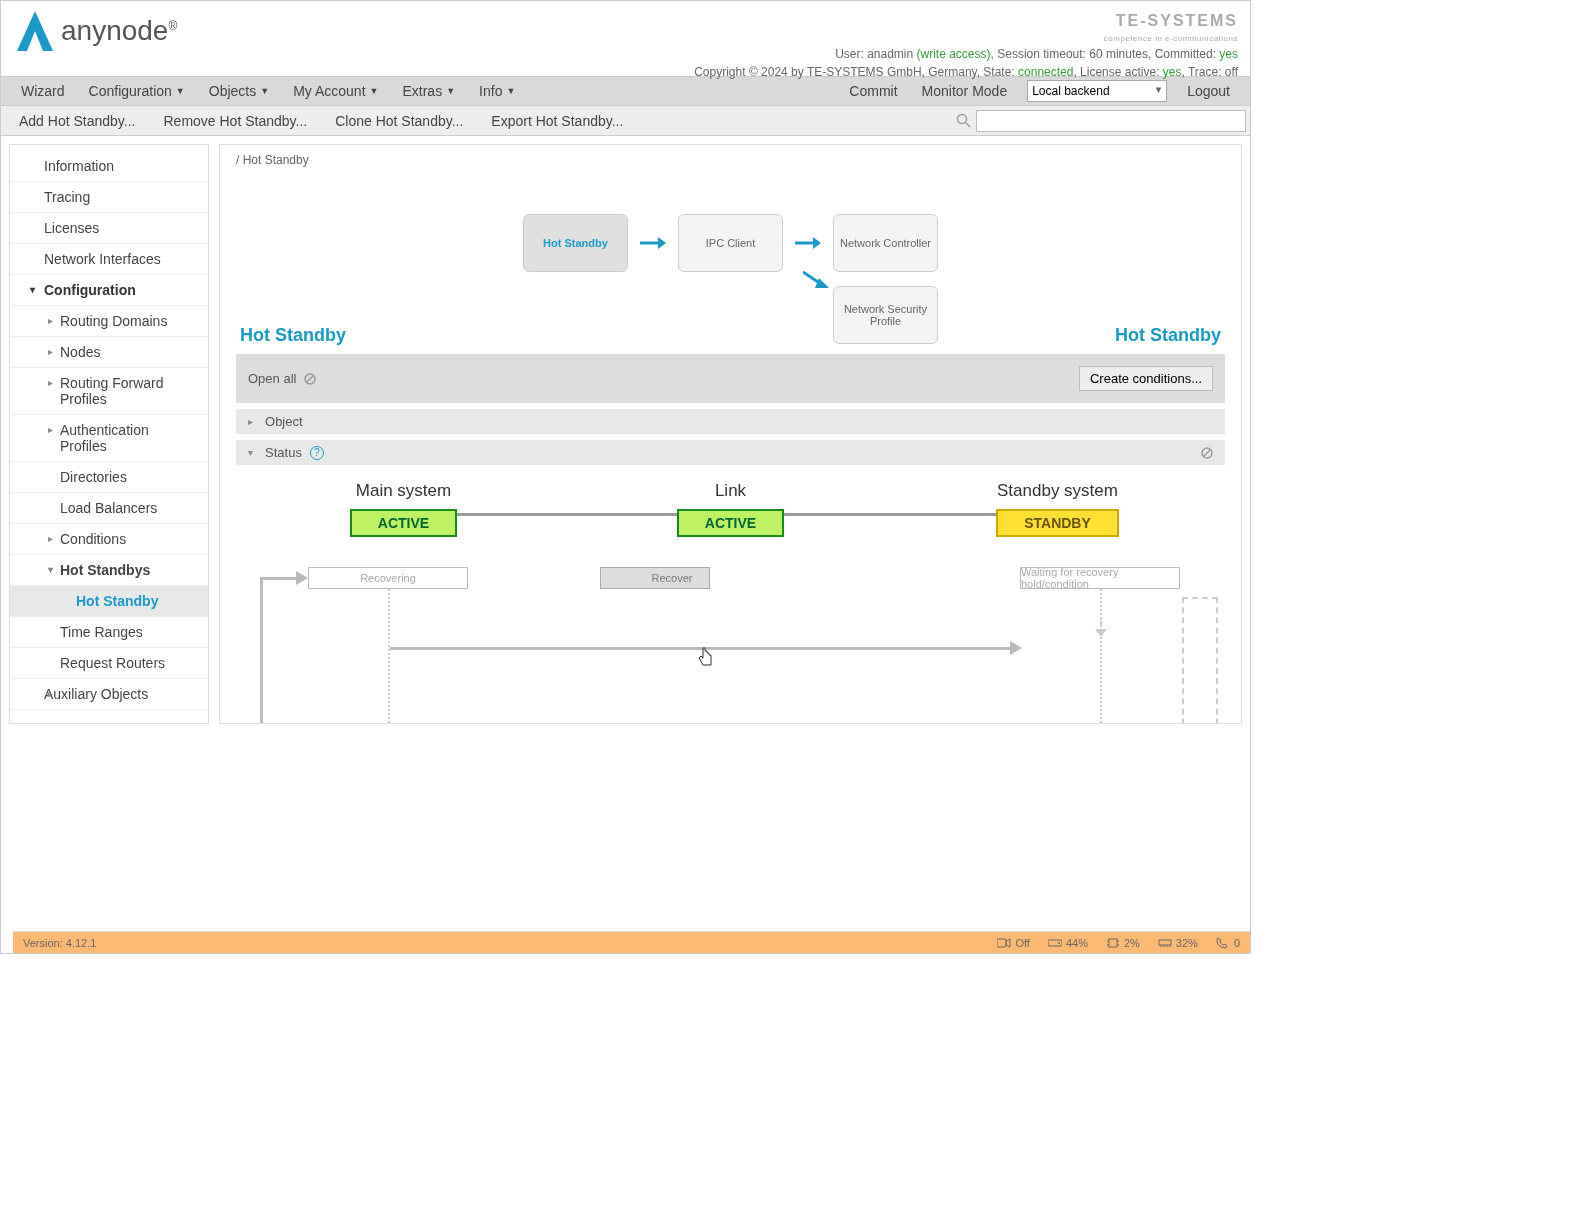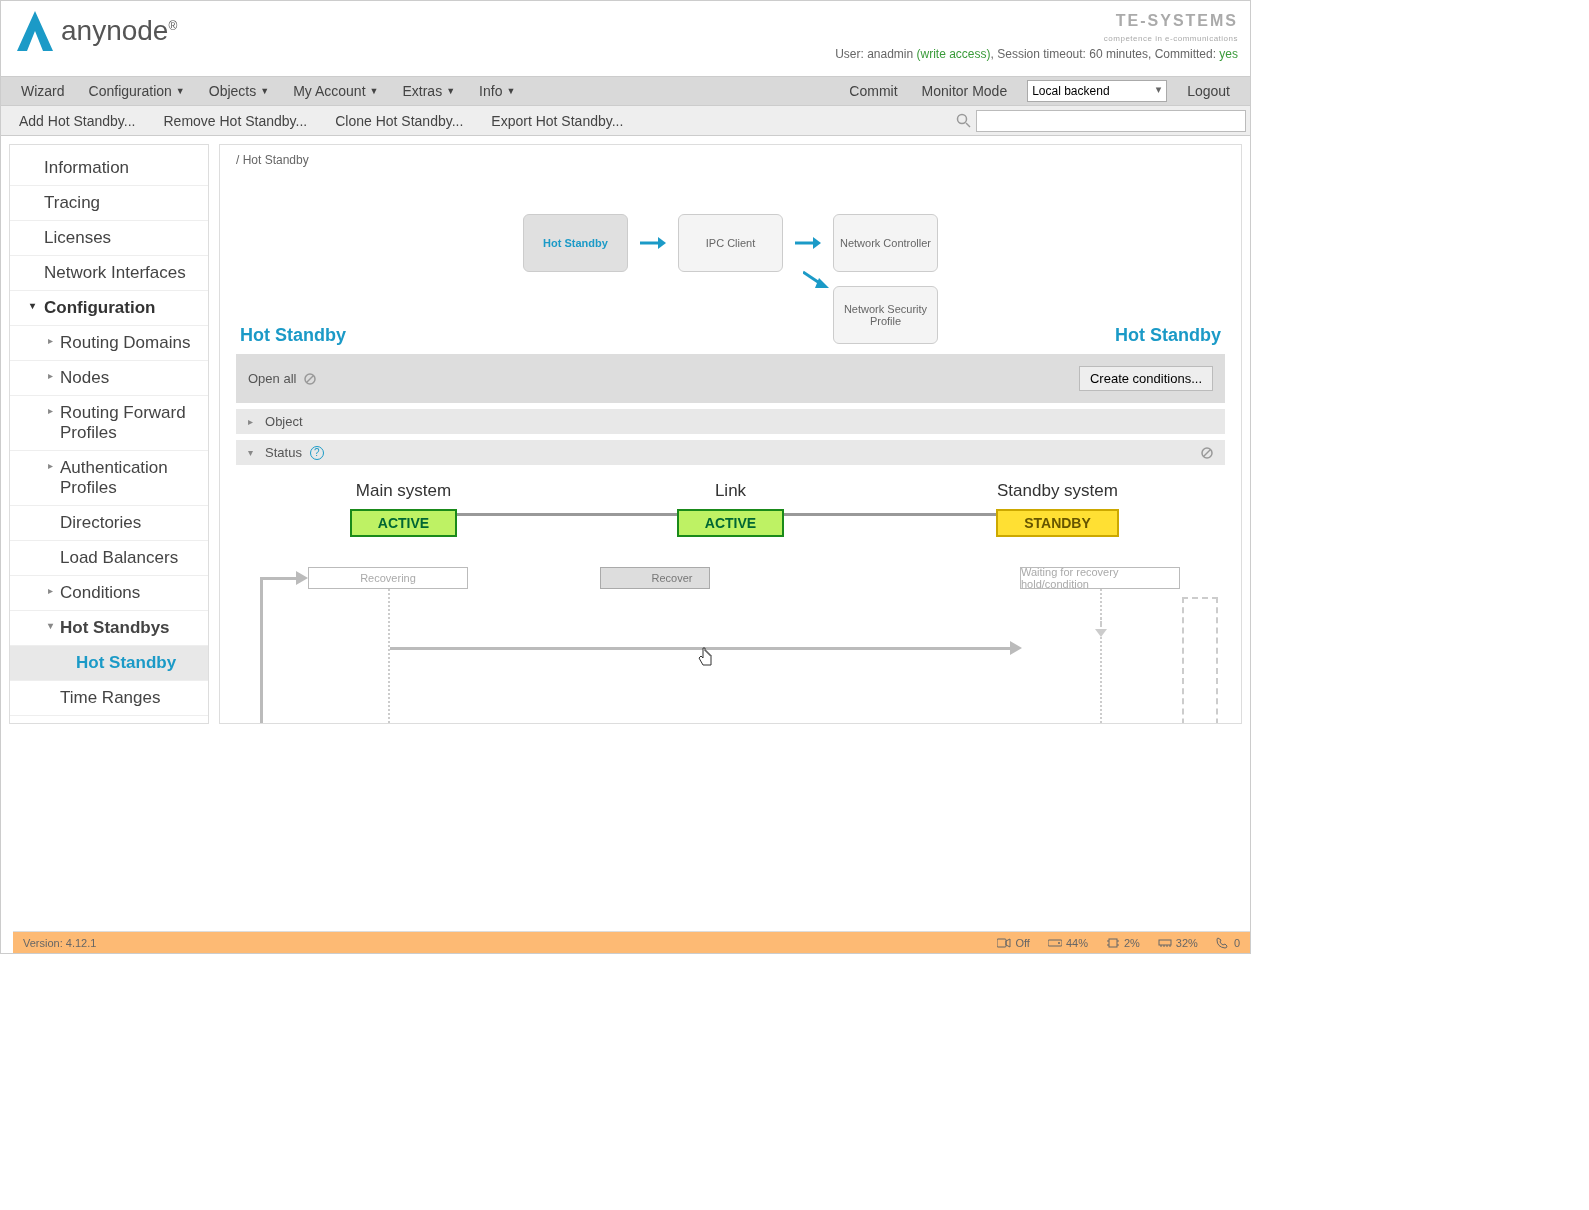--- a/index.html
+++ b/index.html
@@ -26,21 +26,21 @@
 .backend-wrap::after { content: "▾"; position: absolute; right: 6px; top: 3px; pointer-events: none; font-size: 11px; color: #666; }
 
 .toolbar { background: #eee; height: 30px; display: flex; align-items: center; padding: 0 4px; border-bottom: 1px solid #ccc; }
 .tool-item { padding: 0 14px; cursor: pointer; color: #444; font-size: 14px; }
 .search-icon { color: #999; margin: 0 4px; width: 16px; height: 16px; }
 .search-input { width: 270px; height: 22px; border: 1px solid #bbb; padding: 0 6px; background: #fff; }
 
 
 .main { display: flex; height: 596px; padding: 8px; gap: 10px; }
 .sidebar { width: 200px; border: 1px solid #ddd; overflow-y: auto; padding: 6px 0; }
-.nav-item { padding: 7px 10px 7px 34px; cursor: pointer; font-size: 17px; color: #444; border-bottom: 1px solid #eee; position: relative; }
+.nav-item { padding: 7px 10px 7px 34px; cursor: pointer; font-size: 14px; color: #444; border-bottom: 1px solid #eee; position: relative; }
 .nav-item.section { font-weight: bold; padding-left: 34px; color: #333; }
 .nav-item.section::before { content: "▾"; position: absolute; left: 20px; font-size: 10px; top: 9px; }
 .nav-item.level1 { padding-left: 50px; }
 .nav-item.level1.expandable::before { content: "▸"; position: absolute; left: 38px; font-size: 10px; color: #888; top: 9px; }
 .nav-item.level1.expanded::before { content: "▾"; position: absolute; left: 38px; font-size: 10px; color: #888; top: 9px; }
 .nav-item.level1.expanded { font-weight: bold; }
 .nav-item.level2 { padding-left: 66px; }
 .nav-item.active { background: #e8e8e8; color: #1b9ac7; font-weight: bold; }
 
 .content { flex: 1; border: 1px solid #ddd; overflow-y: auto; position: relative; padding: 0; }
@@ -107,20 +107,23 @@
       <polygon points="22,2 40,42 30,42 22,22 14,42 4,42" fill="#1b9ac7"></polygon>
     </svg>
     <span class="logo-text"><span>anynode</span><sup>®</sup></span>
   </div>
   <div class="header-right">
     <div class="te-logo">TE-SYSTEMS</div>
     <div class="te-sub">competence in e-communications</div>
     <div>
       <span>User: </span><span>anadmin</span>
       <span class="green">(write access)</span><span>, Session timeout: 60 minutes, Committed: </span><span class="green">yes</span>
+    </div>
+    <div>
+      <span>Copyright © 2024 by TE-SYSTEMS GmbH, Germany, State: </span><span class="green">connected</span><span>, License active: </span><span class="green">yes</span><span>, Trace: off</span>
     </div>
   </div>
 </div>
 
 <div class="menubar">
   <div class="menu-item">Wizard</div>
   <div class="menu-item">
         <span>Configuration</span>
         <span class="dropdown-arrow">▼</span>
       </div>

